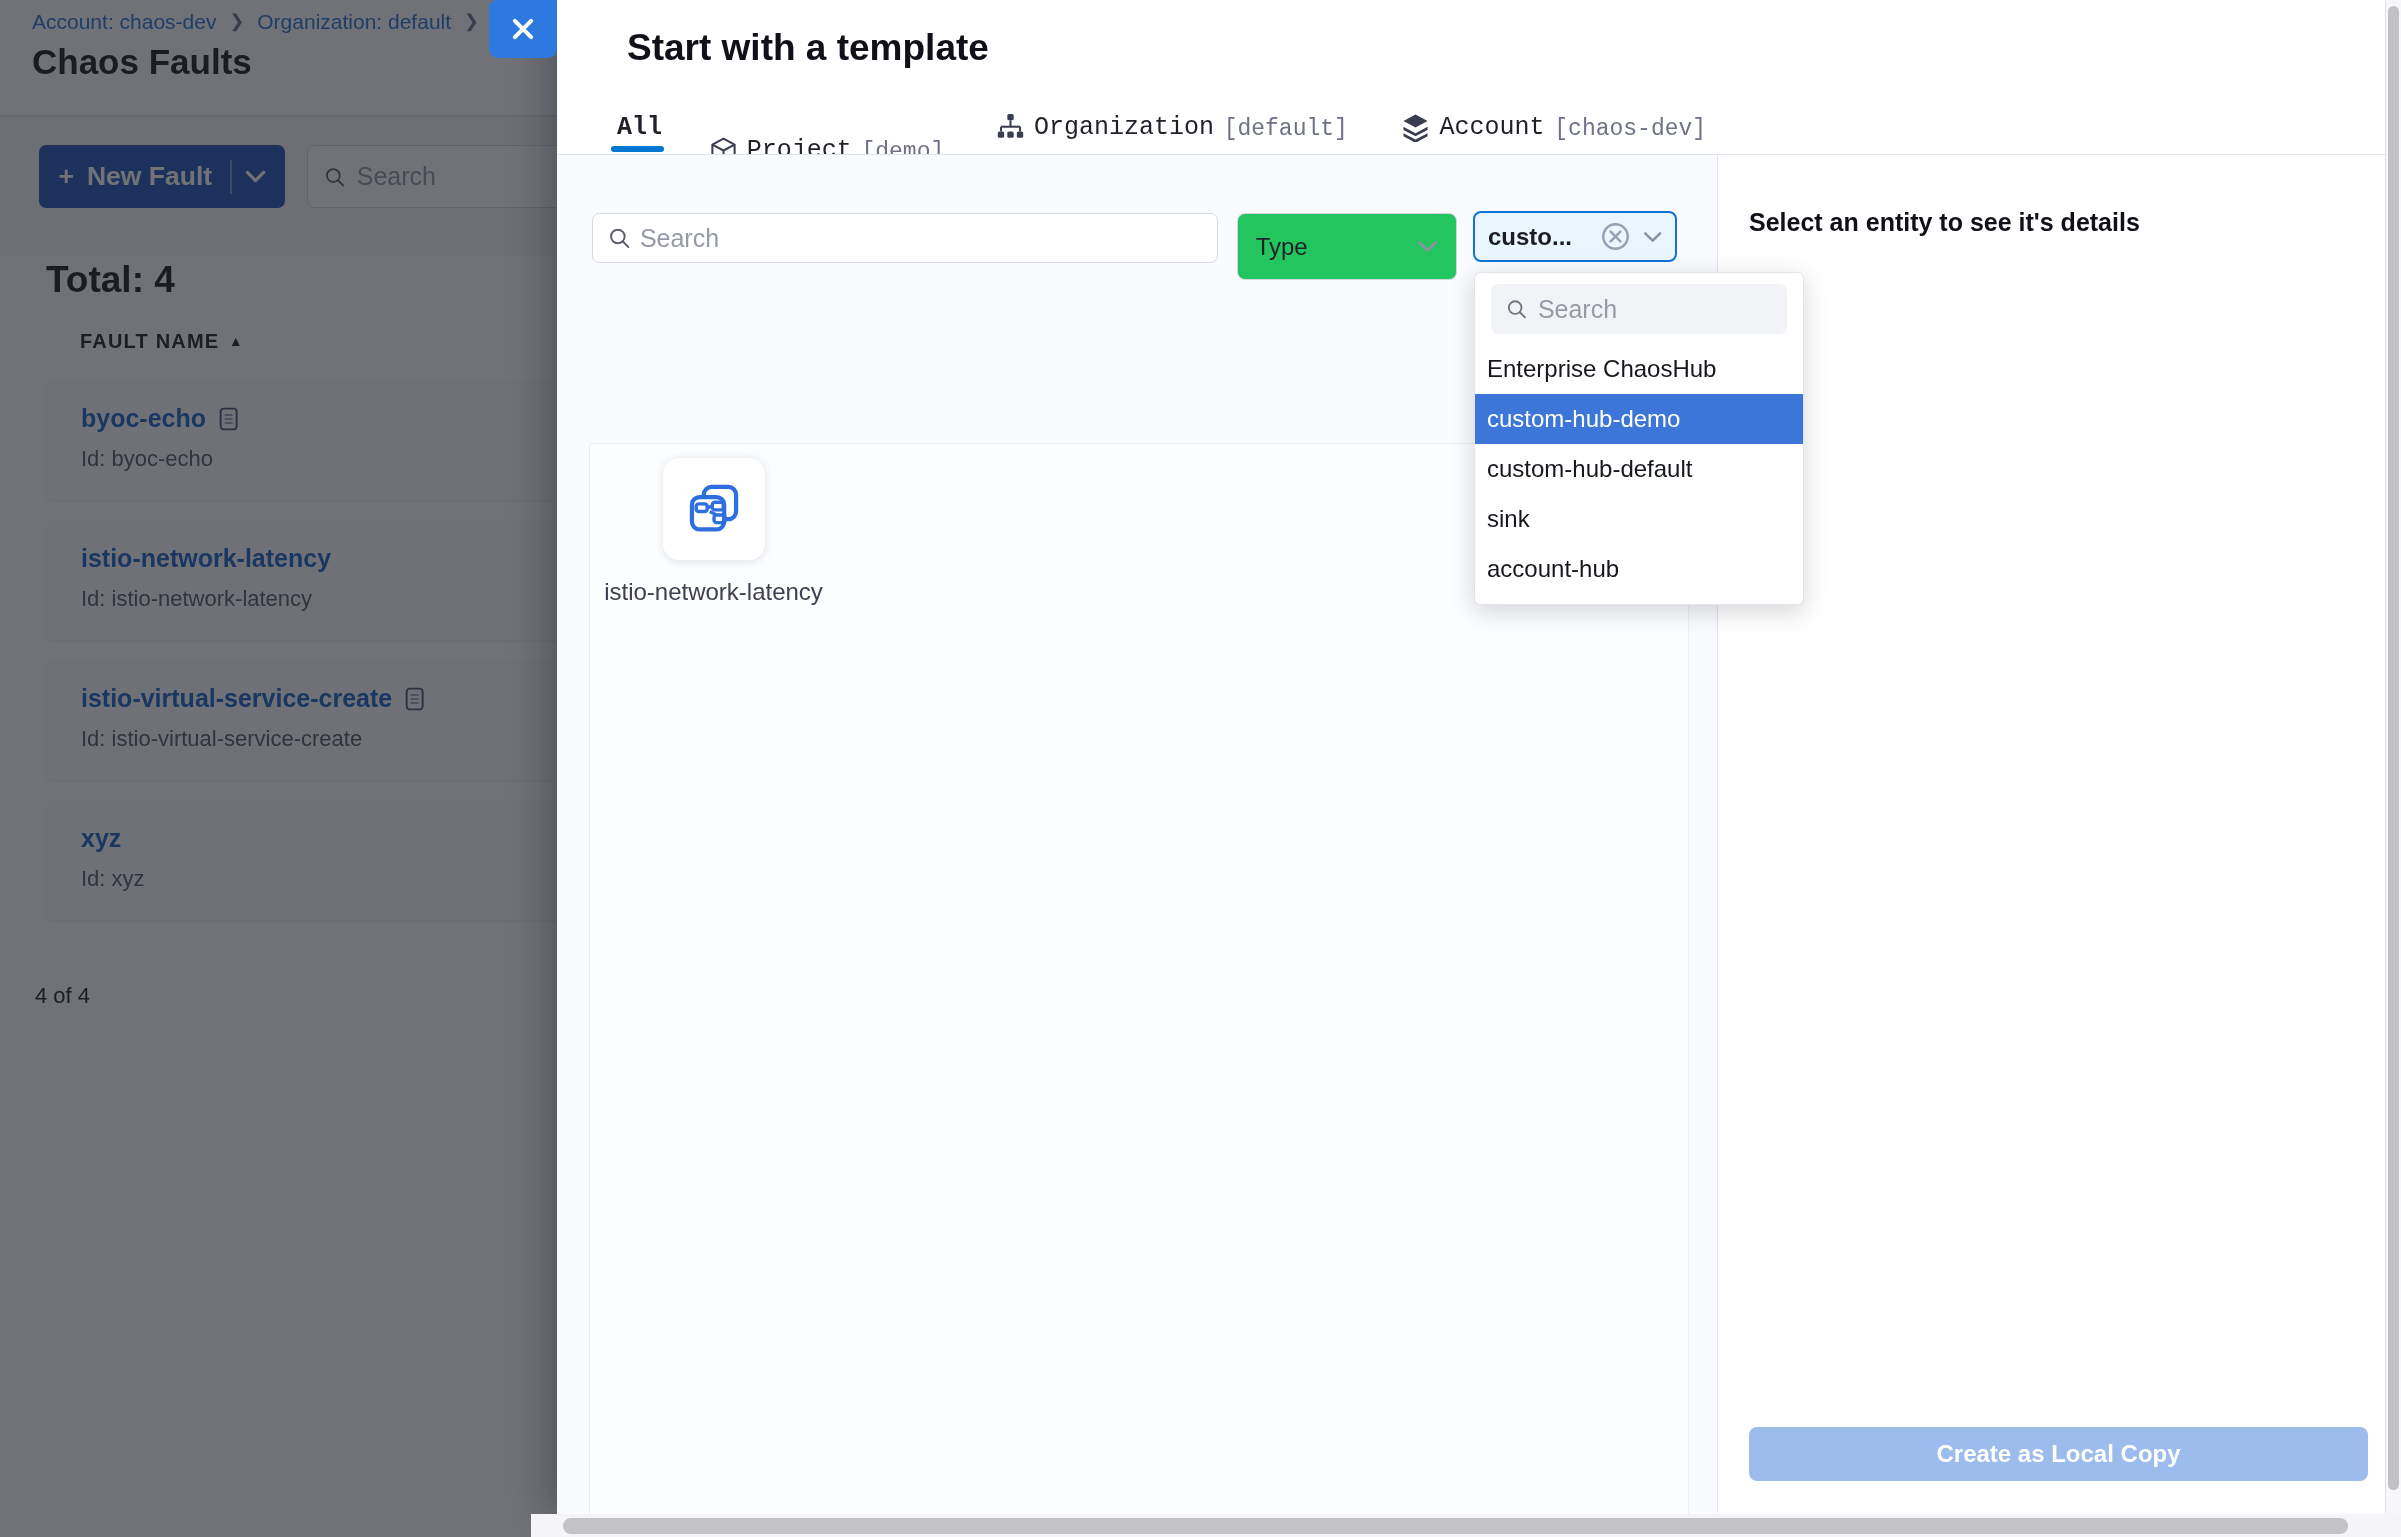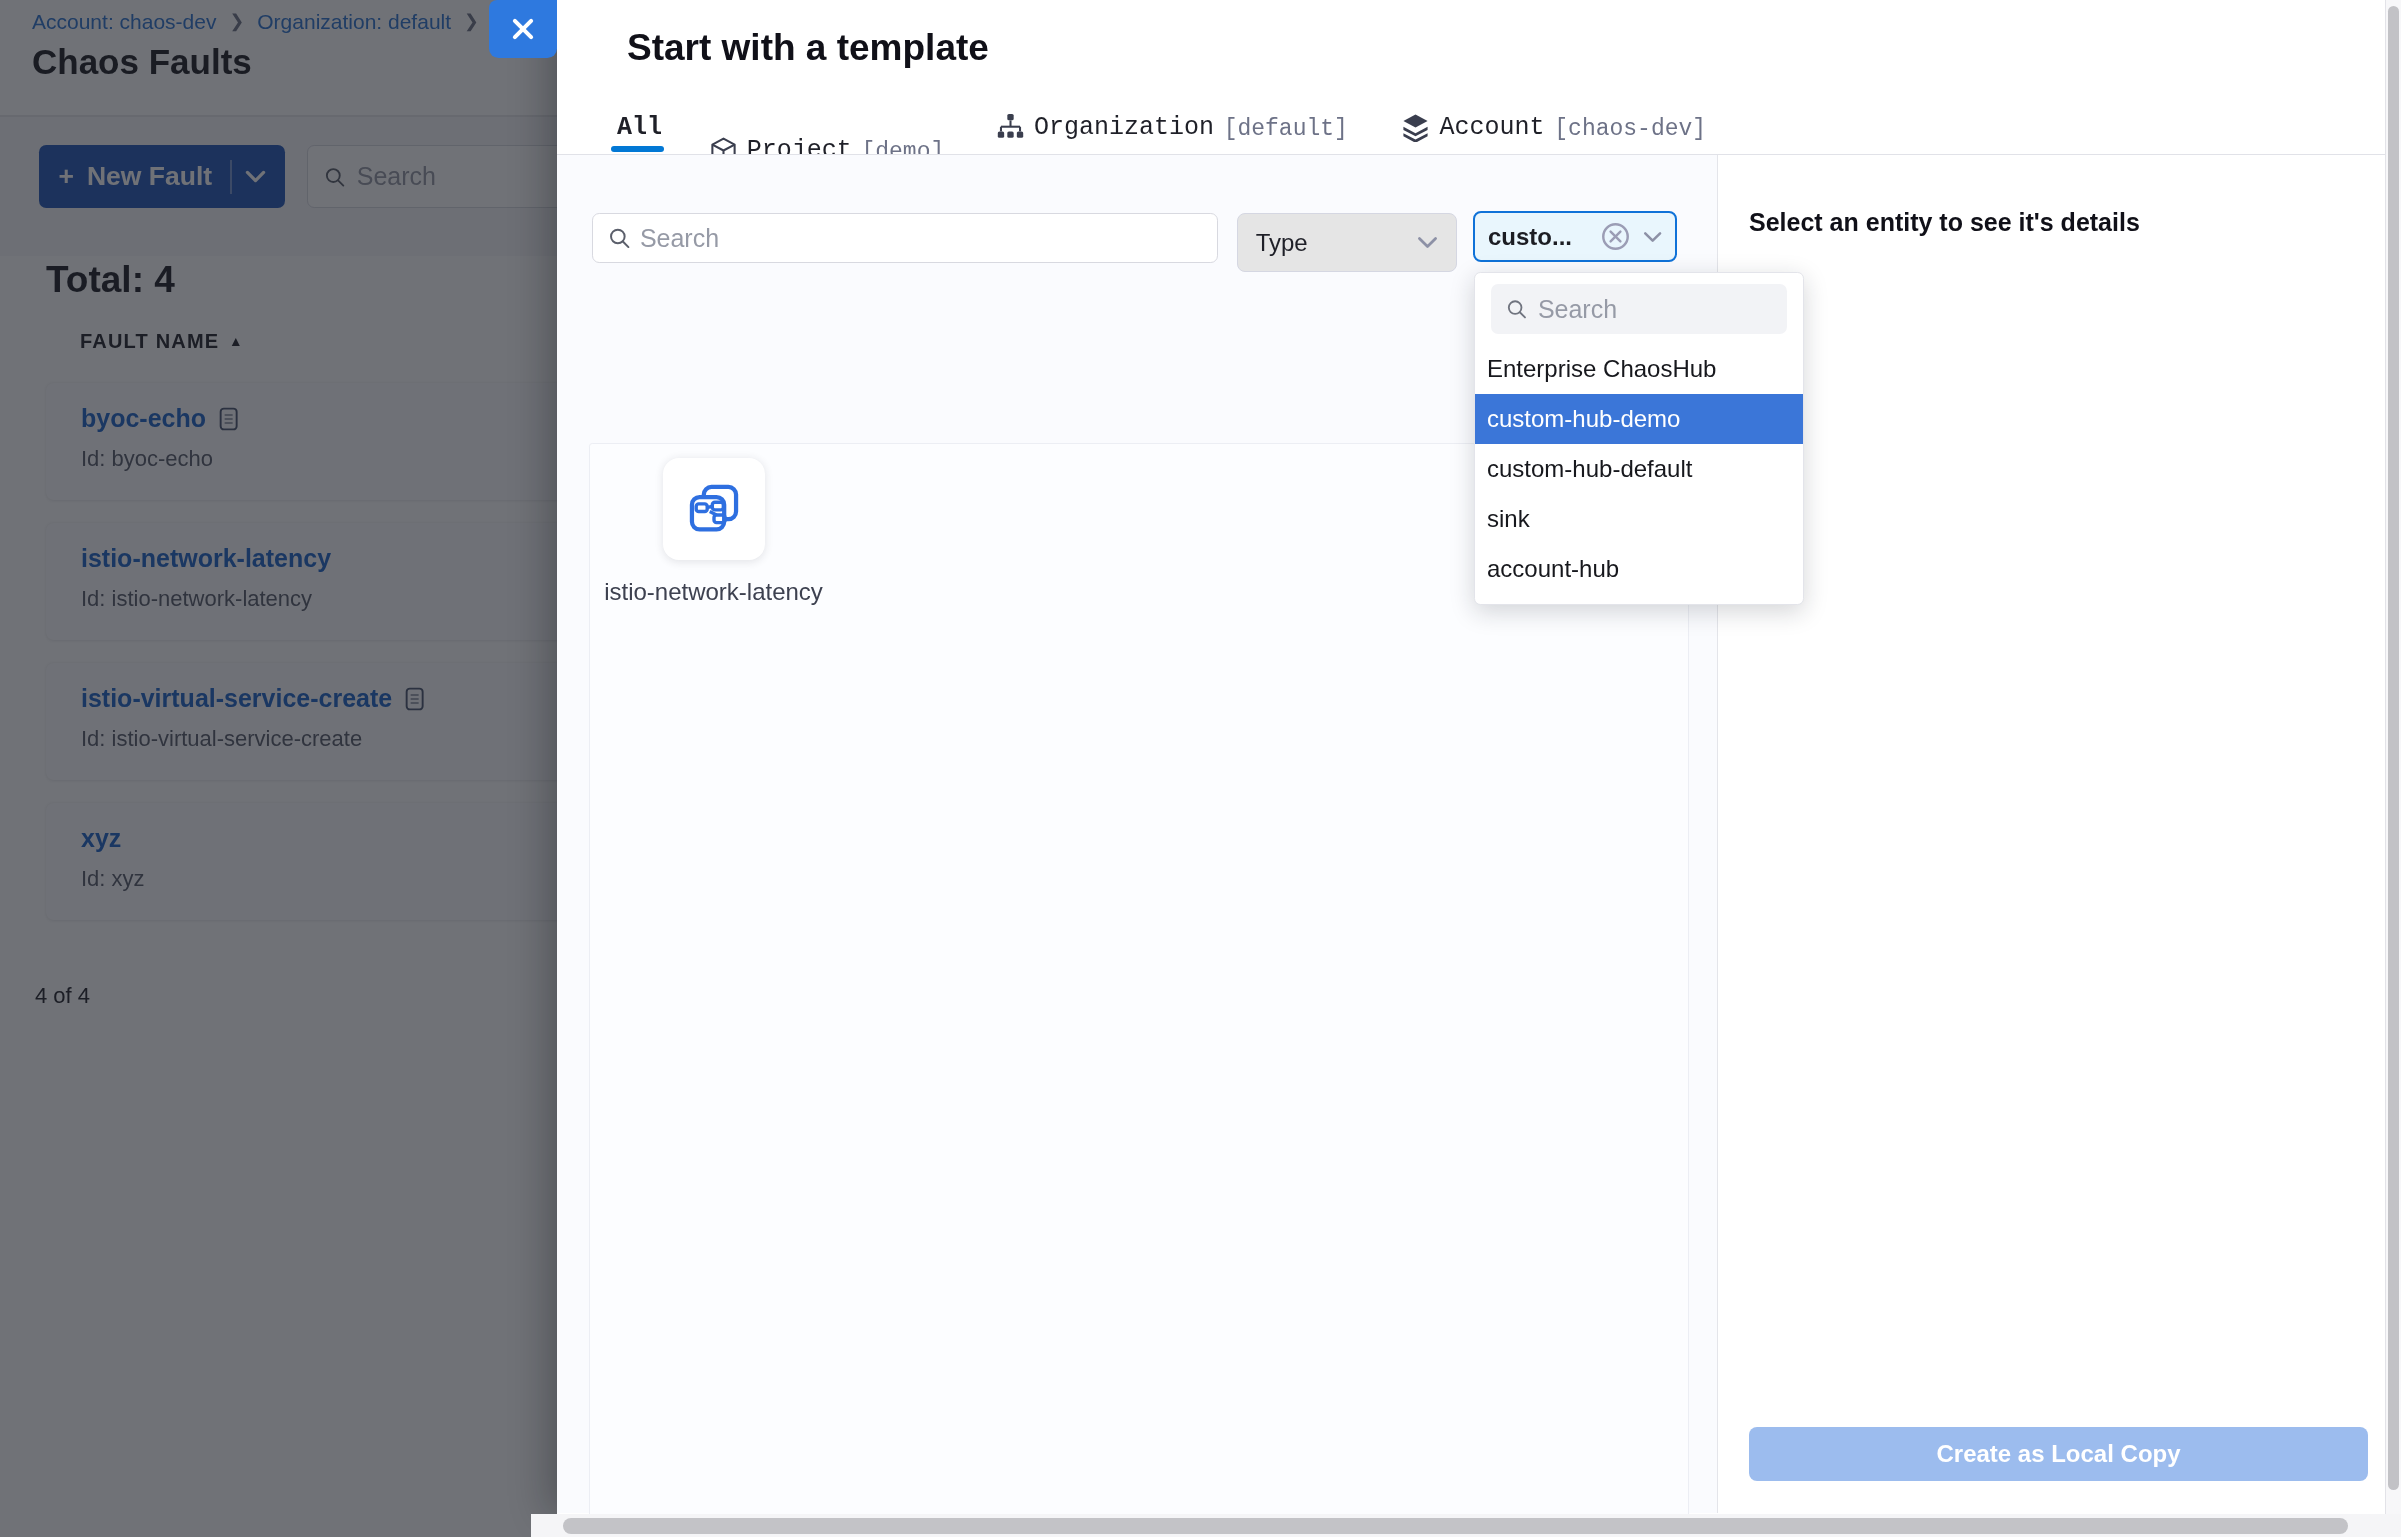--- a/index.html
+++ b/index.html
@@ -52,21 +52,21 @@
   .tab-gap-1 { margin-left:48px;margin-top:46px; } .tab-gap { margin-left:53px; }
   .tab-underline { position:absolute; left:54px; top:146px; width:53px; height:6.4px; border-radius:3.2px; background:#0278d5; }
   .modal-header-border { position:absolute; left:0; top:154px; width:100%; height:1.6px; background:#e1e2e8; }
 
   .browse-pane { position:absolute; left:0; top:155px; width:1160px; height:1358px; background:#fafbfe; }
   .pane-divider { position:absolute; left:1160px; top:155px; width:1.6px; height:1358px; background:#e4e5ea; }
   .details-pane { position:absolute; left:1161px; top:155px; width:667px; height:1358px; background:#ffffff; }
 
   .modal-search { position:absolute; left:35px; top:58px; width:626px; height:50px; background:#fff;
                   border:1.6px solid #d8d9e0; border-radius:7.2px; display:flex; align-items:center; padding:0 14.5px; gap:9.7px; }
-  .type-select { position:absolute; left:680px; top:58px; width:220px; height:59px; background:#e5e5e5;
+  .type-select { position:absolute; left:680px; top:58px; width:220px; height:67px; background:#22c55e;
                  border:1.6px solid #d5d7e2; border-radius:8px; display:flex; align-items:center;
                  justify-content:space-between; padding:0 17.7px; font-size:24px; color:#1f2028; cursor:pointer; }
   .hub-select { position:absolute; left:916px; top:56px; width:204px; height:51px; background:#e9f6fd;
                 border:2.4px solid #0f72d8; border-radius:8px; display:flex; align-items:center; padding:0 13px;
                 gap:11.3px; font-size:24px; font-weight:bold; color:#1c1d23; cursor:pointer; }
   .hub-select .hub-value { flex:1; }
 
   .template-frame { position:absolute; left:32px; top:288px; width:1100px; height:1098px;
                     border:1.6px solid #eceef4; border-radius:3.2px; background:#fcfdff; }
   .template-card { position:absolute; left:106px; top:303px; width:102px; height:102px; background:#ffffff;

